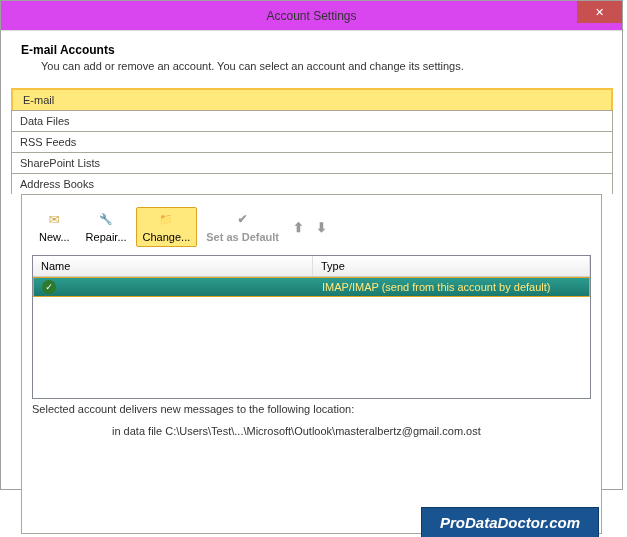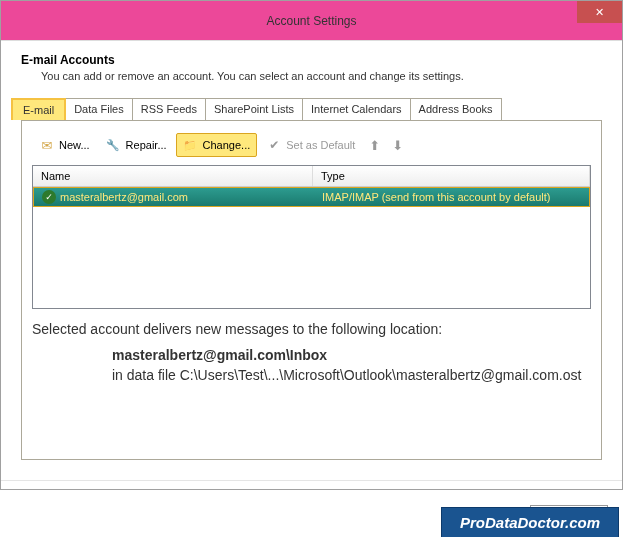--- a/index.html
+++ b/index.html
@@ -1,61 +1,61 @@
 <!DOCTYPE html>
 <html><head>
   <meta charset="utf-8">
   <style>
     * { box-sizing: border-box; margin: 0; padding: 0; }
     body { font-family: "Segoe UI", Tahoma, sans-serif; font-size: 12px; background: #fff; width: 627px; height: 537px; overflow: hidden; }
     
     .dialog { width: 623px; height: 490px; border: 1px solid #a0a0a0; background: #fff; margin: 0; }
     
-    .title-bar { height: 40px; background: #ec4899; border-bottom: 1px solid #ddd; display: flex; align-items: center; justify-content: center; position: relative; }
+    .title-bar { height: 30px; background: #d946ef; border-bottom: 1px solid #ddd; display: flex; align-items: center; justify-content: center; position: relative; }
     .title-bar .title { color: #333; font-size: 12px; }
     .close-btn { position: absolute; right: 0; top: 0; width: 45px; height: 22px; background: #c75050; color: #fff; display: flex; align-items: center; justify-content: center; font-size: 11px; cursor: pointer; }
     
     .header-section { padding: 12px 20px 16px 20px; }
     .header-title { font-weight: bold; color: #000; font-size: 12px; margin-bottom: 3px; }
     .header-desc { color: #333; font-size: 11px; padding-left: 20px; }
     
     .tabs-container { margin: 0 10px; }
-    .tabs { display: flex; border-bottom: none; }
+    .tabs { display: flex; border-bottom: none; flex-direction: column; }
     .tab { padding: 4px 8px; font-size: 11px; border: 1px solid #aca899; background: #fff; border-bottom: none; margin-right: -1px; cursor: pointer; position: relative; color: #333; }
     .tab.active { background: #ffe87c; border: 2px solid #f5c242; border-bottom: none; z-index: 2; padding: 4px 10px; }
     
     .tab-content { border: 1px solid #aca899; margin: 0 10px; padding: 10px; height: 340px; background: #fff; }
     
     .toolbar { display: flex; align-items: center; gap: 2px; padding: 2px 0 8px 0; }
-    .toolbar-btn { display: flex; align-items: center; gap: 4px; padding: 3px 6px; font-size: 11px; cursor: pointer; border: 1px solid transparent; border-radius: 2px; }
+    .toolbar-btn { display: flex; align-items: center; gap: 4px; padding: 3px 6px; font-size: 11px; cursor: pointer; border: 1px solid transparent; border-radius: 2px; flex-direction: column; }
     .toolbar-btn.highlighted { background: #ffe87c; border: 1px solid #daa520; }
-    .toolbar-btn.disabled { color: #999; }
+    .toolbar-btn.disabled { color: #999; font-weight: bold; }
     .toolbar-btn .icon { width: 16px; height: 16px; display: inline-flex; align-items: center; justify-content: center; }
     .arrow-btn { padding: 3px 4px; color: #999; font-size: 13px; }
     
     .table-container { border: 1px solid #828790; height: 144px; background: #fff; overflow: auto; }
     .table-header { display: flex; background: linear-gradient(#fff, #eee); border-bottom: 1px solid #ccc; }
     .table-header .col { padding: 4px 8px; font-size: 11px; border-right: 1px solid #ddd; }
     .col-name { width: 280px; }
     .col-type { flex: 1; }
     
     .table-row { display: flex; align-items: center; height: 20px; font-size: 11px; }
     .table-row.selected { background: linear-gradient(#2d9b8f, #1a7a6e); color: #ffe87c; border: 1px solid #daa520; }
     .table-row .cell { padding: 2px 8px; display: flex; align-items: center; gap: 4px; }
     .check-icon { width: 14px; height: 14px; background: #2d7a2d; border-radius: 50%; display: inline-flex; align-items: center; justify-content: center; color: #fff; font-size: 9px; }
     
-    .delivery-section { margin-top: 12px; font-size: 14px; color: #333; }
+    .delivery-section { margin-top: 4px; font-size: 11px; color: #333; }
     .delivery-section .label { margin-bottom: 10px; }
     .delivery-section .details { padding-left: 80px; }
     .delivery-section .loc { font-weight: bold; margin-bottom: 4px; }
     
     .dialog-footer { padding: 24px 14px; display: flex; justify-content: flex-end; border-top: 1px solid #e5e5e5; margin-top: 20px; }
     .close-button { padding: 4px 24px; font-size: 11px; border: 1px solid #999; background: linear-gradient(#fff, #e8e8e8); cursor: pointer; }
     
-    .watermark { position: absolute; bottom: 0; right: 8px; background: #1a5490; color: #fff; font-size: 15px; font-style: italic; font-weight: bold; padding: 6px 18px; border: 1px solid #0d3a6b; border-bottom: none; }
+    .watermark { position: absolute; bottom: 0; right: 28px; background: #1a5490; color: #fff; font-size: 15px; font-style: italic; font-weight: bold; padding: 6px 18px; border: 1px solid #0d3a6b; border-bottom: none; }
     
     
     .ico-new::before { content: "✉"; color: #d4a84c; font-size: 13px; }
     .ico-repair::before { content: "🔧"; font-size: 11px; }
     .ico-change::before { content: "📁"; font-size: 11px; }
     .ico-default::before { content: "✔"; color: #999; font-size: 12px; }
     .ico-remove::before { content: "✕"; color: #333; font-size: 12px; font-weight: bold; }
     .ico-up::before { content: "⬆"; }
     .ico-down::before { content: "⬇"; }
   </style>
@@ -75,21 +75,20 @@
     <div class="header-title">E-mail Accounts</div>
     <div class="header-desc">You can add or remove an account. You can select an account and change its settings.</div>
   </div>
 
   <div class="tabs-container">
     <div class="tabs">
       <div class="tab active"><span>E-mail</span></div>
       <div class="tab"><span>Data Files</span></div>
       <div class="tab"><span>RSS Feeds</span></div>
       <div class="tab"><span>SharePoint Lists</span></div>
-      <div class="tab"><span>Internet Calendars</span></div>
       <div class="tab"><span>Address Books</span></div>
     </div>
 
     <div class="tab-content">
 
       <div class="toolbar">
         <div class="toolbar-btn">
           <span class="icon ico-new"></span>
           <span>New...</span>
         </div>
@@ -114,32 +113,30 @@
       </div>
 
       <div class="table-container">
         <div class="table-header">
           <div class="col col-name">Name</div>
           <div class="col col-type">Type</div>
         </div>
         <div class="table-row selected">
           <div class="cell col-name">
             <span class="check-icon">✓</span>
-            <span>masteralbertz@gmail.com</span>
           </div>
           <div class="cell col-type">
             <span>IMAP/IMAP (send from this account by default)</span>
           </div>
         </div>
       </div>
 
       <div class="delivery-section">
         <div class="label">Selected account delivers new messages to the following location:</div>
         <div class="details">
-          <div class="loc">masteralbertz@gmail.com\Inbox</div>
           <div>in data file C:\Users\Test\...\Microsoft\Outlook\masteralbertz@gmail.com.ost</div>
         </div>
       </div>
 
     </div>
   </div>
 
   <div class="dialog-footer">
     <button class="close-button">Close</button>
   </div>

